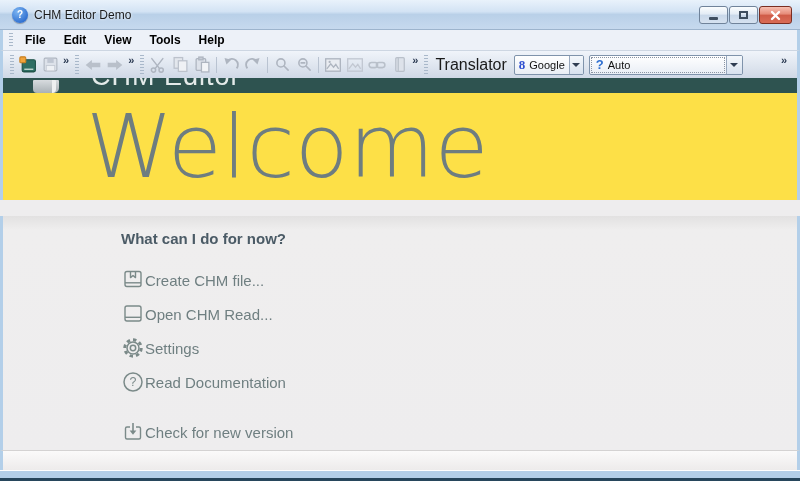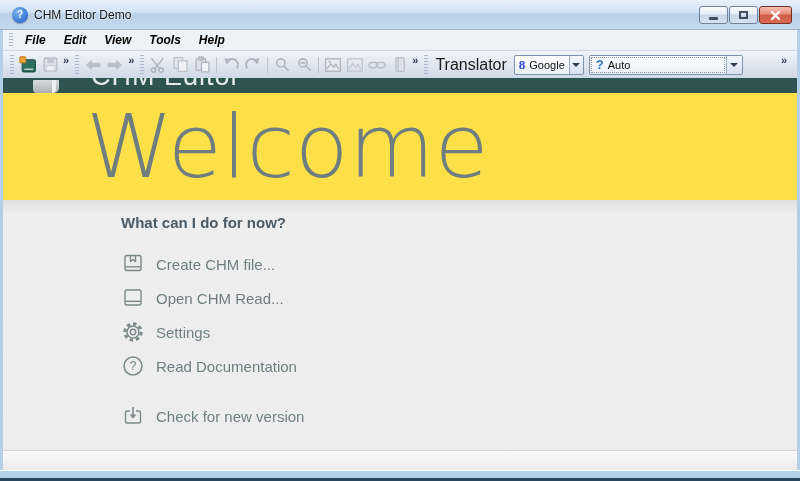--- a/index.html
+++ b/index.html
@@ -14,21 +14,21 @@
   .winbtn { width:29px; height:18px; border:1px solid #70839a; border-radius:3px; background:linear-gradient(180deg,#fbfdfe 0%,#e3ebf5 45%,#c8d7e9 50%,#d6e2f0 100%); display:flex; align-items:center; justify-content:center; }
   .winbtn .bar { width:9px; height:3px; background:#3f4e60; border-radius:1px; margin-top:6px; }
   .winbtn .sq { width:9px; height:8px; border:2px solid #3f4e60; background:transparent; }
   .winbtn.close { width:33px; background:linear-gradient(180deg,#f7c0b2 0%,#e58a77 45%,#cf5b47 50%,#d96c57 100%); border-color:#7a2e22; }
   .winbtn.close svg { display:block; }
 
   
   .chrome-inset { border-left:3px solid #b3cfe9; border-right:3px solid #b3cfe9; }
   .menubar { height:20px; flex:0 0 20px; background:#edf1f8; display:flex; align-items:center; padding-left:3px; }
   .grip { width:4px; height:70%; margin:0 3px; background:repeating-linear-gradient(180deg,#a9b8ca 0 1px,rgba(0,0,0,0) 1px 3px); }
-  .menu-item { font-size:12px; font-weight:bold; color:#000; padding:0 9px;font-style:italic; }
+  .menu-item { font-size:12px; font-weight:bold; color:#000; padding:0 9px; }
 
   
   .toolbar { height:28px; flex:0 0 28px; background:linear-gradient(180deg,#f0f4fa 0%,#dde4ee 60%,#cfd8e6 100%); border-top:1px solid #cdd6e2; display:flex; align-items:center; padding:0 4px; }
   .tgroup { display:flex; align-items:center; height:100%; }
   .tbi { width:22px; height:22px; display:flex; align-items:center; justify-content:center; }
   .tbi svg { display:block; }
   .chev { font-size:11px; font-weight:bold; color:#2b3a52; margin:0 3px 8px 2px; line-height:1; }
   .tsep { width:1px; height:16px; background:#b9c3d1; margin:0 3px; }
   .translator-label { font-size:16px; color:#1a1a1a; margin:0 7px 0 4px; }
   .combo { height:20px; border:1px solid #7f93ab; border-radius:2px; background:linear-gradient(180deg,#ffffff,#e9eef5); display:flex; align-items:stretch; overflow:hidden; }
@@ -42,23 +42,23 @@
 
   
   .band { height:15px; flex:0 0 15px; background:#2e5350; position:relative; overflow:hidden; }
   .band-logo { position:absolute; left:30px; top:2px; width:26px; height:13px; background:linear-gradient(180deg,#d8dcdf,#a9b1b5); border-radius:1px 1px 5px 4px; }
   .band-logo:after { content:""; position:absolute; right:3px; top:0; width:4px; height:13px; background:#eef0f1; border-radius:0 1px 4px 0; }
   .band-brand { position:absolute; left:88px; top:-17px; font-size:27px; font-weight:200; color:#e3eae9; letter-spacing:1px; white-space:nowrap; }
   .hero { height:107px; flex:0 0 107px; background:#fde047; display:flex; align-items:center; }
   .hero-title { font-family:"DejaVu Sans", sans-serif; font-weight:200; font-size:88px; color:#6e7d80; margin-left:83px; line-height:1; }
 
   
-  .main { flex:1 1 auto; background:linear-gradient(180deg,#e2e1e1 0%,#efeeee 14px,#eeedee 100%); padding:14px 0 0 118px; }
+  .main { flex:1 1 auto; background:linear-gradient(180deg,#e2e1e1 0%,#efeeee 14px,#eeedee 100%); padding:14px 0 0 118px;margin-top:16px; }
   .question { font-size:15px; font-weight:bold; color:#4b5b66; margin-bottom:16px; }
-  .action-row { display:flex; align-items:center; height:34px; gap:11px; cursor:default; }
+  .action-row { display:flex; align-items:center; height:34px; cursor:default; }
   .action-row.spaced { margin-top:16px; }
   .action-icon { width:24px; height:24px; display:flex; align-items:center; justify-content:center; }
   .action-label { font-size:15px; color:#6f7f81; }
 
   
   .statusbar { height:20px; flex:0 0 20px; background:linear-gradient(180deg,#fbfafa,#edebeb); border-top:1px solid #d4d2d2; }
   .bottom-border { height:11px; flex:0 0 11px; background:linear-gradient(180deg,#ffffff 0 1px,#b3cfe9 1px 8px,#27465c 8px 100%); }
 </style>
 </head>
 <body>

